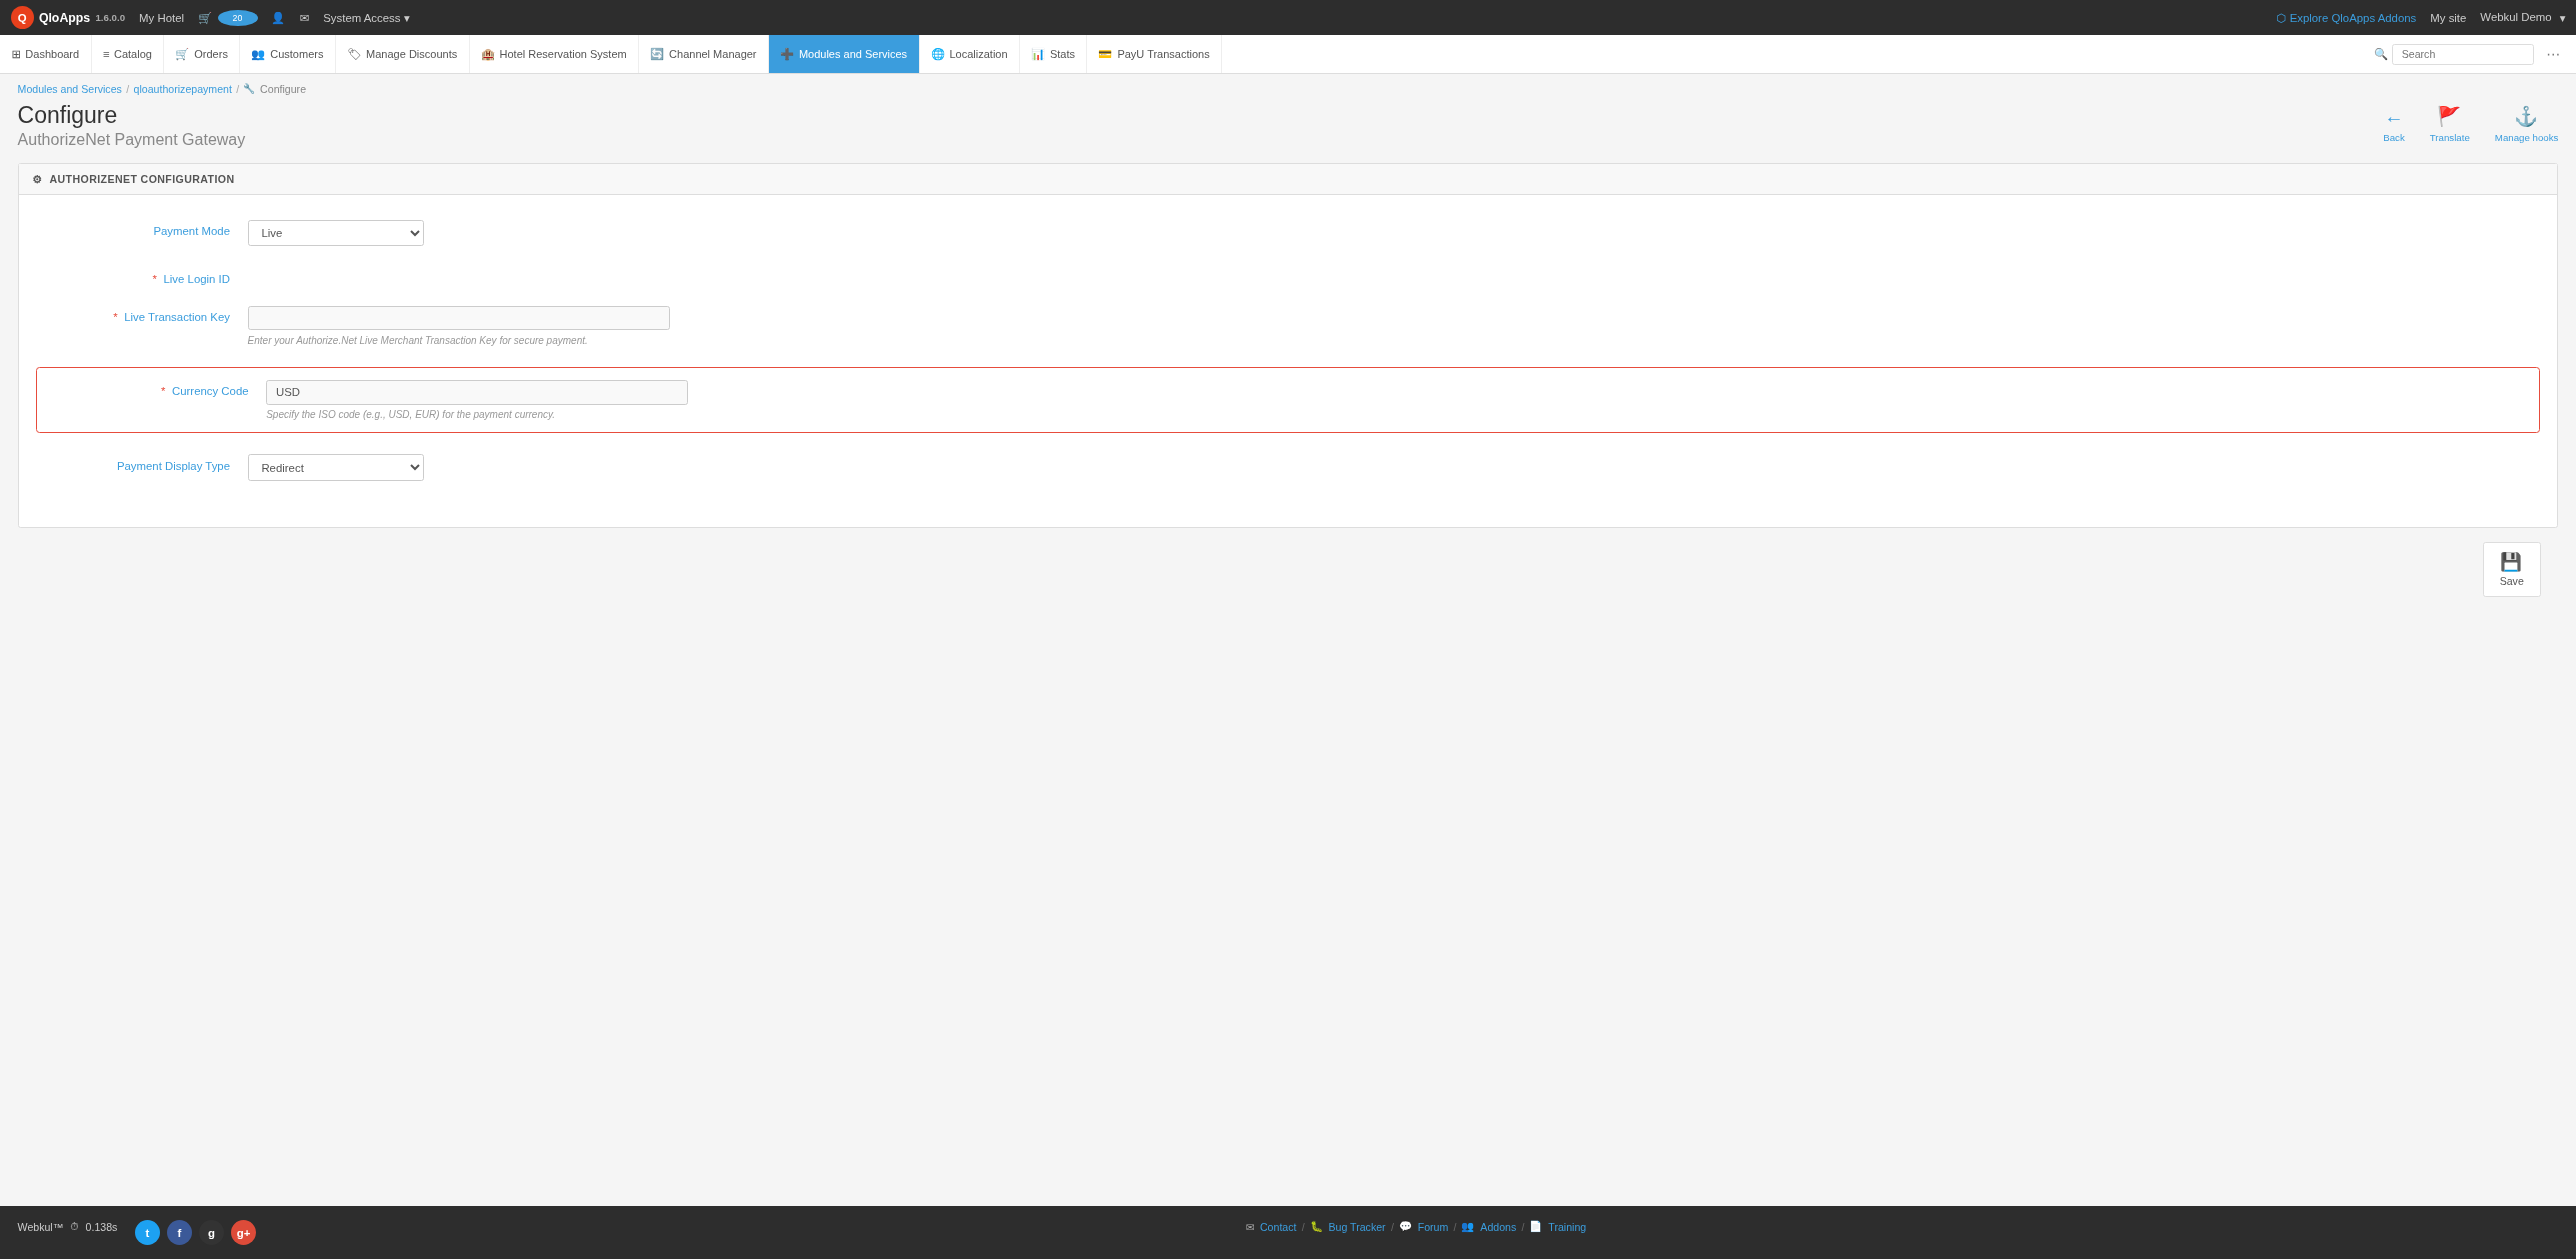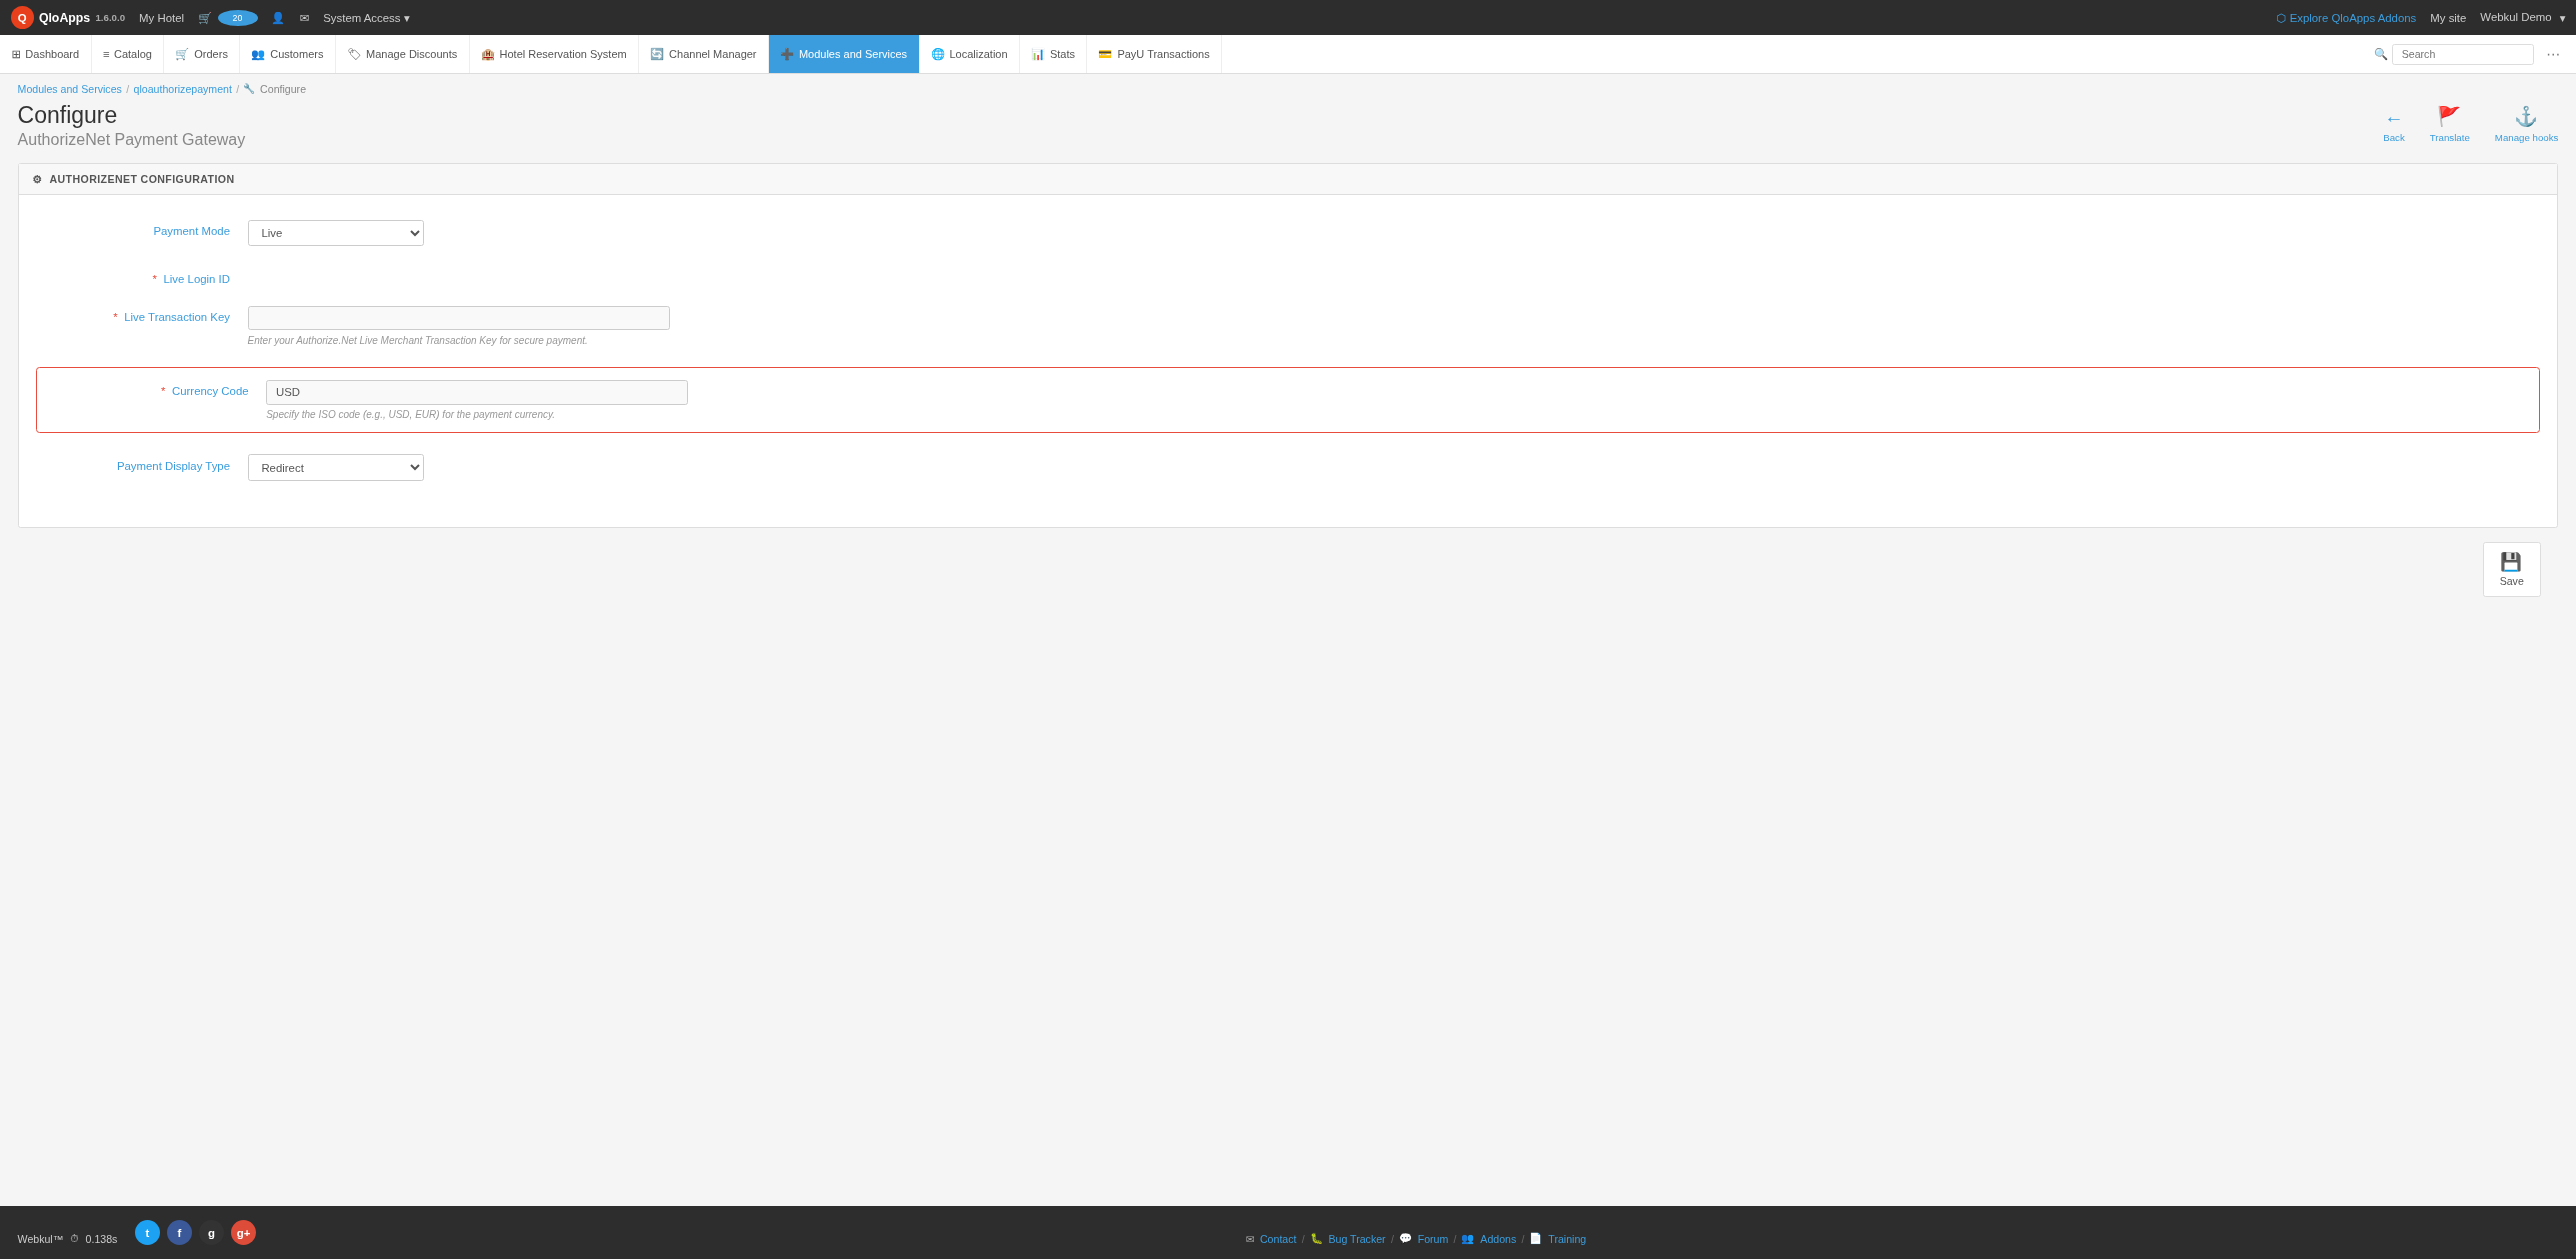--- a/index.html
+++ b/index.html
@@ -273,21 +273,21 @@
       min-width: 53px;
     }
     .save-icon { font-size: 17.6px; color: #555; }
 
     
     .footer {
       background: #2d2d2d;
       color: #aaa;
       padding: 14px 17.6px;
       display: flex;
-      align-items: flex-end;
+      align-items: flex-start;
       gap: 17.6px;
       font-size: 10.6px;
       flex-shrink: 0;
     }
     .footer-brand { color: #ccc; display: flex; align-items: center; gap: 7px; }
     .footer-social { display: flex; gap: 7px; }
     .social-btn {
       width: 25px; height: 25px;
       border-radius: 50%;
       display: flex; align-items: center; justify-content: center;

